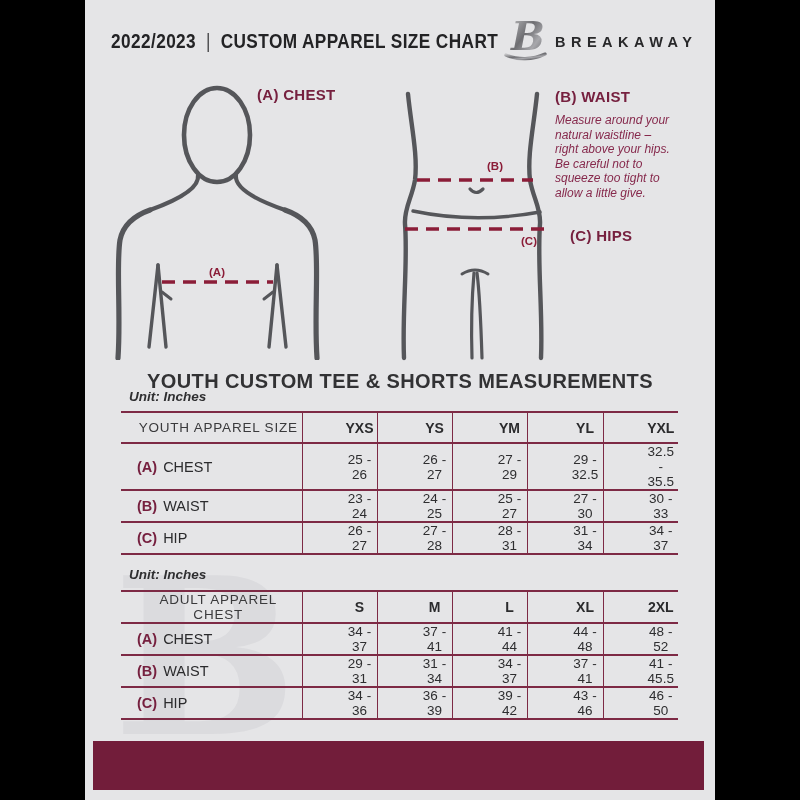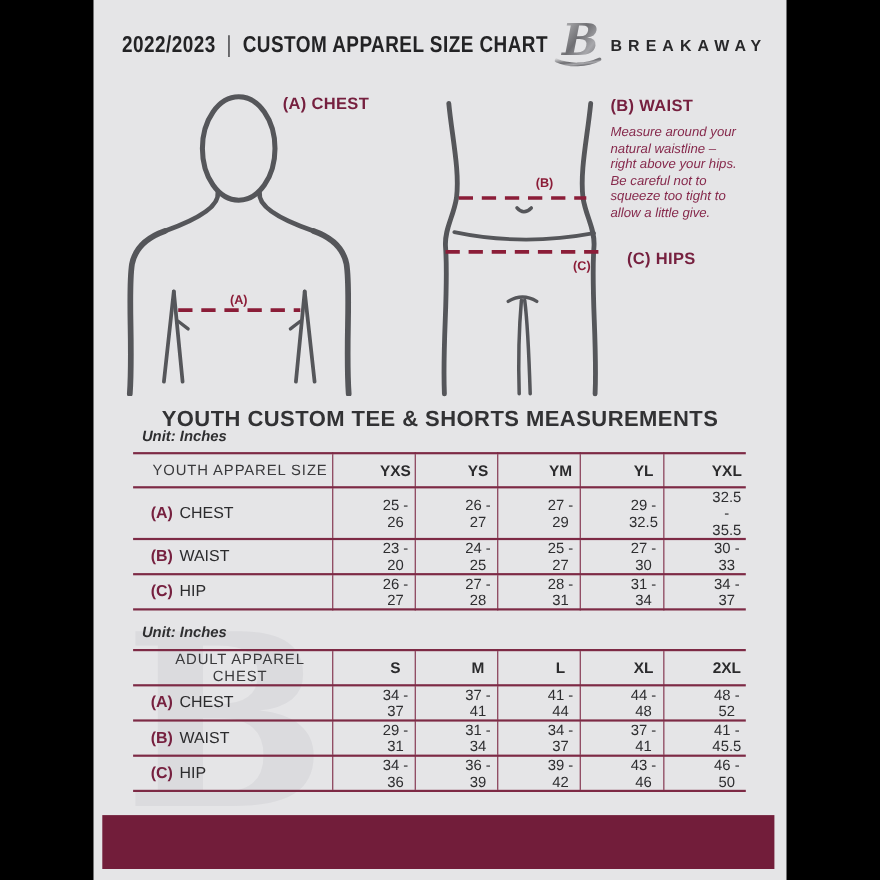--- a/index.html
+++ b/index.html
@@ -169,21 +169,21 @@
         <tr>
           <td class="lbl"><span class="pfx">(A)</span><span>CHEST</span></td>
           <td>25 - 26</td>
           <td>26 - 27</td>
           <td>27 - 29</td>
           <td>29 - 32.5</td>
           <td>32.5 - 35.5</td>
         </tr>
         <tr>
           <td class="lbl"><span class="pfx">(B)</span><span>WAIST</span></td>
-          <td>23 - 20</td>
+          <td>23 - 24</td>
           <td>24 - 25</td>
           <td>25 - 27</td>
           <td>27 - 30</td>
           <td>30 - 33</td>
         </tr>
         <tr>
           <td class="lbl"><span class="pfx">(C)</span><span>HIP</span></td>
           <td>26 - 27</td>
           <td>27 - 28</td>
           <td>28 - 31</td>

